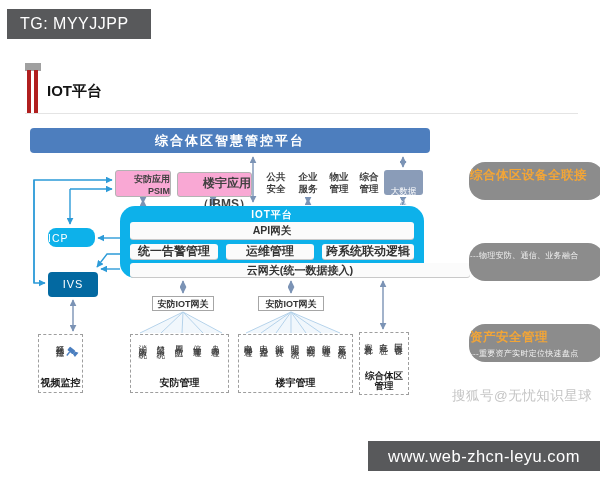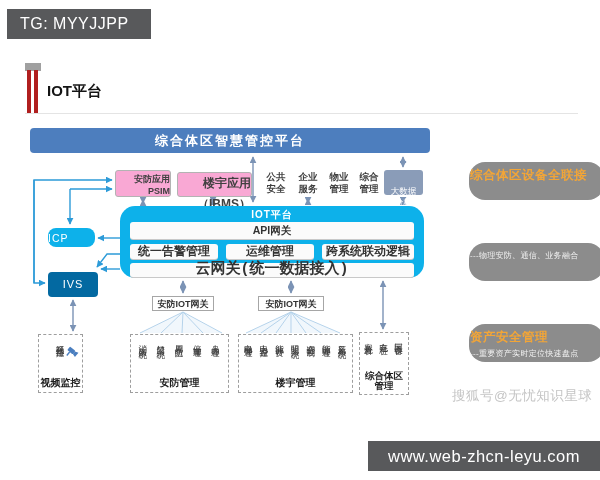--- a/index.html
+++ b/index.html
@@ -21,21 +21,21 @@
   .psim{left:115px;top:170px;width:56px;height:27px;font-size:9px;line-height:12px;font-weight:600;padding-top:2px;box-sizing:border-box;}
   .ibms{left:177px;top:172px;width:73px;height:23px;font-size:12px;line-height:21px;font-weight:600;}
   .app-item{top:171px;width:32px;font-size:9.5px;line-height:11.5px;font-weight:bold;color:#3f3f3f;text-align:center;z-index:2;}
   .bigdata{left:384px;top:170px;width:39px;height:25px;background:#8a9cb8;border-radius:3px;color:#fff;
     font-size:8.5px;line-height:11px;text-align:center;padding-top:16px;box-sizing:border-box;z-index:2;}
   .iot-box{left:120px;top:206px;width:304px;height:72px;background:#0db1ea;border-radius:15px;z-index:2;}
   .iot-title{left:0;top:2px;width:100%;text-align:center;color:#fff;font-size:10px;font-weight:bold;letter-spacing:1px;}
   .ibar{background:#fbfbfb;border-radius:3px;color:#333;font-weight:bold;text-align:center;box-shadow:0 1px 0 #c9c9c9;}
   .ibar-api{left:10px;top:16px;width:284px;height:17px;font-size:10.5px;line-height:17px;}
   .ibar-m{top:38px;height:15px;font-size:12px;line-height:15px;}
-  .ibar-cloud{left:10px;top:57px;width:284px;height:14px;font-size:15px;line-height:14px;font-family:Liberation Mono, monospace;}
+  .ibar-cloud{left:10px;top:57px;width:340px;height:14px;font-size:11px;line-height:14px;}
   .icp{left:48px;top:228px;width:47px;height:19px;background:#0db1ea;border-radius:8px;color:#fff;
     font-size:10.5px;line-height:21px;text-align:left;letter-spacing:1px;z-index:2;}
   .ivs{left:48px;top:272px;width:50px;height:25px;background:#0369a1;border-radius:4px;color:#fff;
     font-size:11px;line-height:25px;text-align:center;letter-spacing:1px;z-index:2;}
   .gw{top:296px;height:15px;background:#fff;border:1px solid #a6a6a6;color:#333;font-size:9px;font-weight:bold;
     line-height:14px;text-align:center;box-sizing:border-box;z-index:3;}
   .gw-sec{left:152px;width:62px;}
   .gw-bld{left:258px;width:66px;}
   .dash{border:1px dashed #9e9e9e;background:#fff;box-sizing:border-box;z-index:2;}
   .cols{position:absolute;left:0;top:3px;width:100%;display:flex;justify-content:space-evenly;}

